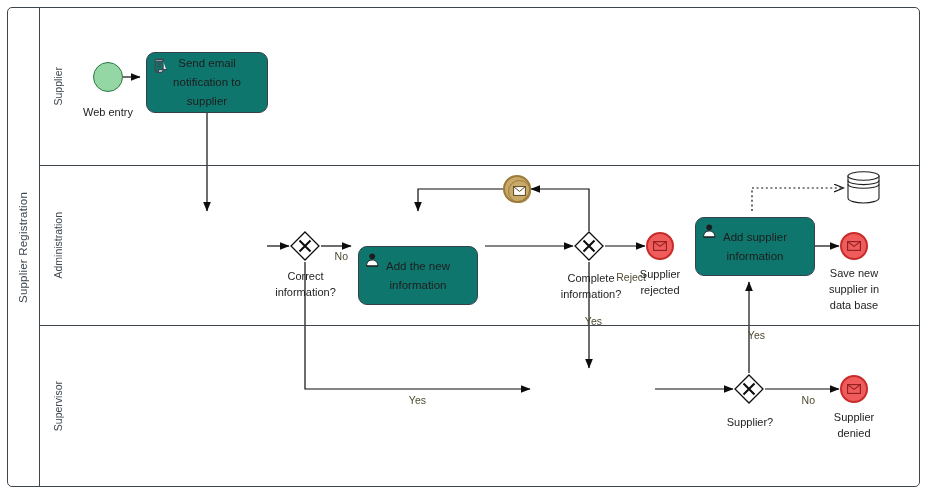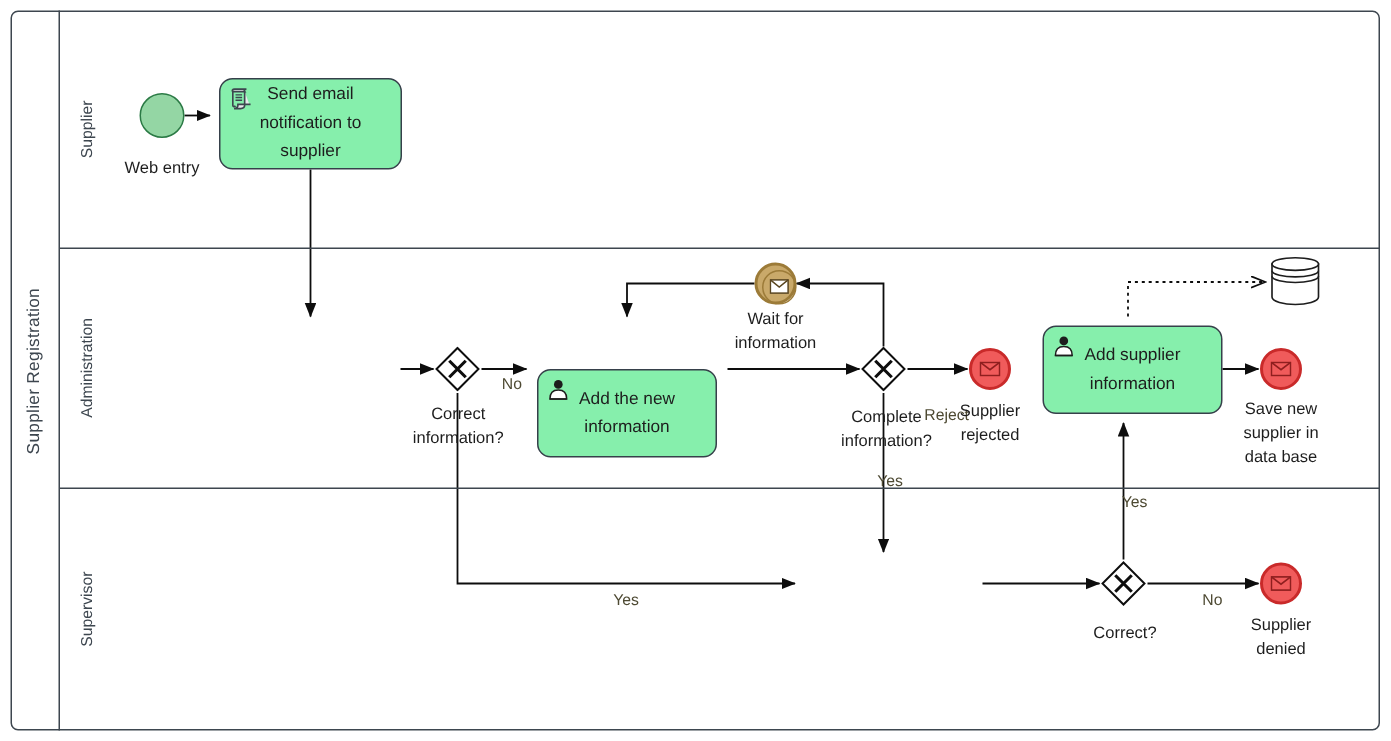--- a/index.html
+++ b/index.html
@@ -77,21 +77,21 @@
     transform: rotate(180deg);
     font-size: 10.5px;
     color: #3d464f;
     white-space: nowrap;
   }
   
   .task {
     position: absolute;
     border: 1.3px solid #36404a;
     border-radius: 9px;
-    background: #86efac;
+    background: #0f766e;
     box-sizing: border-box;
   }
   .task-label {
     position: absolute;
     left: 0;
     top: 0;
     width: 100%;
     height: 100%;
     display: flex;
     align-items: center;
@@ -288,22 +288,20 @@
   </div>
 
   <div class="event inter-event" style="left:503px;top:175px;">
     <div class="inter-event-inner">
       <svg width="13" height="10" viewBox="0 0 13 10">
         <rect x="0.6" y="0.6" width="11.8" height="8.8" fill="#ffffff" stroke="#5a4620" stroke-width="1"></rect>
         <path d="M0.6,0.6 L6.5,5.4 L12.4,0.6" fill="none" stroke="#5a4620" stroke-width="1"></path>
       </svg>
     </div>
   </div>
-  <div class="label" style="left:477px;top:205px;width:80px;">Wait for
-information</div>
 
   <div class="gateway" style="left:574px;top:231px;">
     <svg viewBox="0 0 30 30" width="30" height="30">
       <polygon points="15,1 29,15 15,29 1,15" fill="#ffffff" stroke="#0d0d0d" stroke-width="1.3"></polygon>
       <path d="M9.5,9.5 L20.5,20.5 M20.5,9.5 L9.5,20.5" stroke="#0d0d0d" stroke-width="2.1" fill="none"></path>
     </svg>
   </div>
   <div class="label" style="left:548px;top:270px;width:86px;">Complete
 information?</div>
   <div class="flow-label" style="left:608px;top:250px;width:38px;margin-top:20px;">Reject</div>
@@ -351,21 +349,21 @@
 supplier in
 data base</div>
 
 
   <div class="gateway" style="left:734px;top:374px;">
     <svg viewBox="0 0 30 30" width="30" height="30">
       <polygon points="15,1 29,15 15,29 1,15" fill="#ffffff" stroke="#0d0d0d" stroke-width="1.3"></polygon>
       <path d="M9.5,9.5 L20.5,20.5 M20.5,9.5 L9.5,20.5" stroke="#0d0d0d" stroke-width="2.1" fill="none"></path>
     </svg>
   </div>
-  <div class="label" style="left:712px;top:414px;width:76px;">Correct?</div>
+  <div class="label" style="left:712px;top:414px;width:76px;">Supplier?</div>
   <div class="flow-label" style="left:735px;top:328px;width:30px;">Yes</div>
   <div class="flow-label" style="left:791px;top:393px;width:24px;">No</div>
 
   <div class="event end-event" style="left:840px;top:375px;">
     <svg width="14" height="10" viewBox="0 0 14 10">
       <rect x="0.6" y="0.6" width="12.8" height="8.8" fill="#f05b5b" stroke="#8f1f1f" stroke-width="1.1"></rect>
       <path d="M0.6,0.6 L7,5.4 L13.4,0.6" fill="none" stroke="#8f1f1f" stroke-width="1.1"></path>
     </svg>
   </div>
   <div class="label" style="left:816px;top:409px;width:76px;">Supplier

